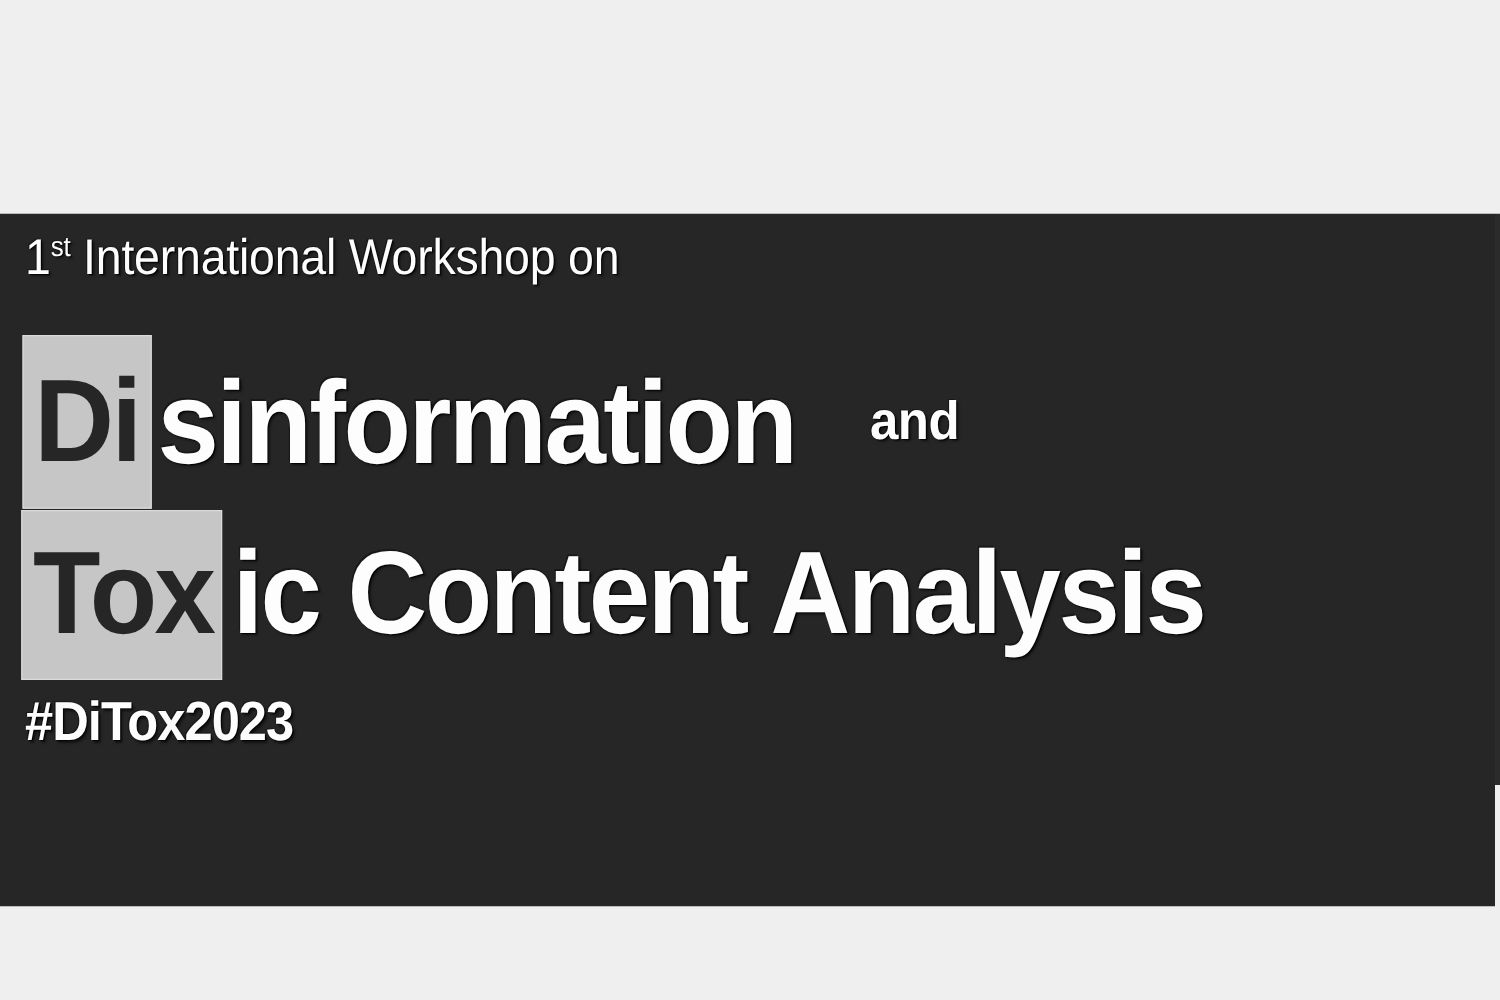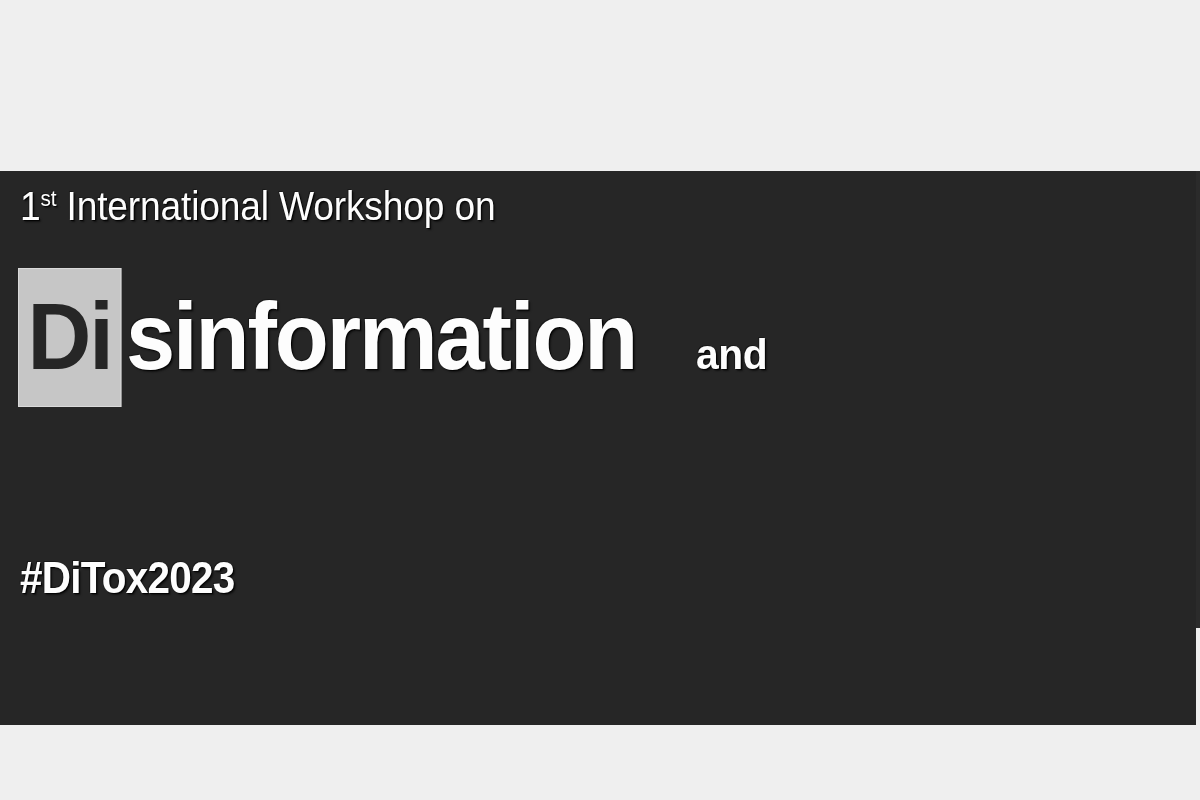--- a/index.html
+++ b/index.html
@@ -62,21 +62,21 @@
   }
 
   
   .title-line {
     position: absolute;
     display: flex;
     align-items: baseline;
     white-space: nowrap;
   }
 
-  #title-line-1 { left: 18px; top: 97px; }
+  #title-line-1 { left: 18px; top: 97px; align-items: center; }
   #title-line-2 { left: 17px; top: 237px; }
 
   .big {
     font-size: 94px;
     font-weight: 700;
     letter-spacing: -2.2px;
     transform: scaleX(0.94);
     transform-origin: left bottom;
     line-height: 1;
   }
@@ -147,20 +147,24 @@
     <div id="line-kicker" class="wtext">
       <span>1</span><span class="sup">st</span><span> International Workshop on</span>
     </div>
 
     <div id="title-line-1" class="title-line">
       <span id="chip-di" class="chip">Di</span>
         <span class="big wtext rest">sinformation</span>
         <span class="andword wtext">and</span>
     </div>
 
+    <div id="title-line-2" class="title-line">
+      <span id="chip-tox" class="chip">Tox</span>
+        <span class="big wtext rest">ic Content Analysis</span>
+    </div>
 
     <div id="hashtag" class="wtext">#DiTox2023</div>
 
   </div>
 
   <div id="banner-right-edge"></div>
 
 </div>
 
 </body></html>

